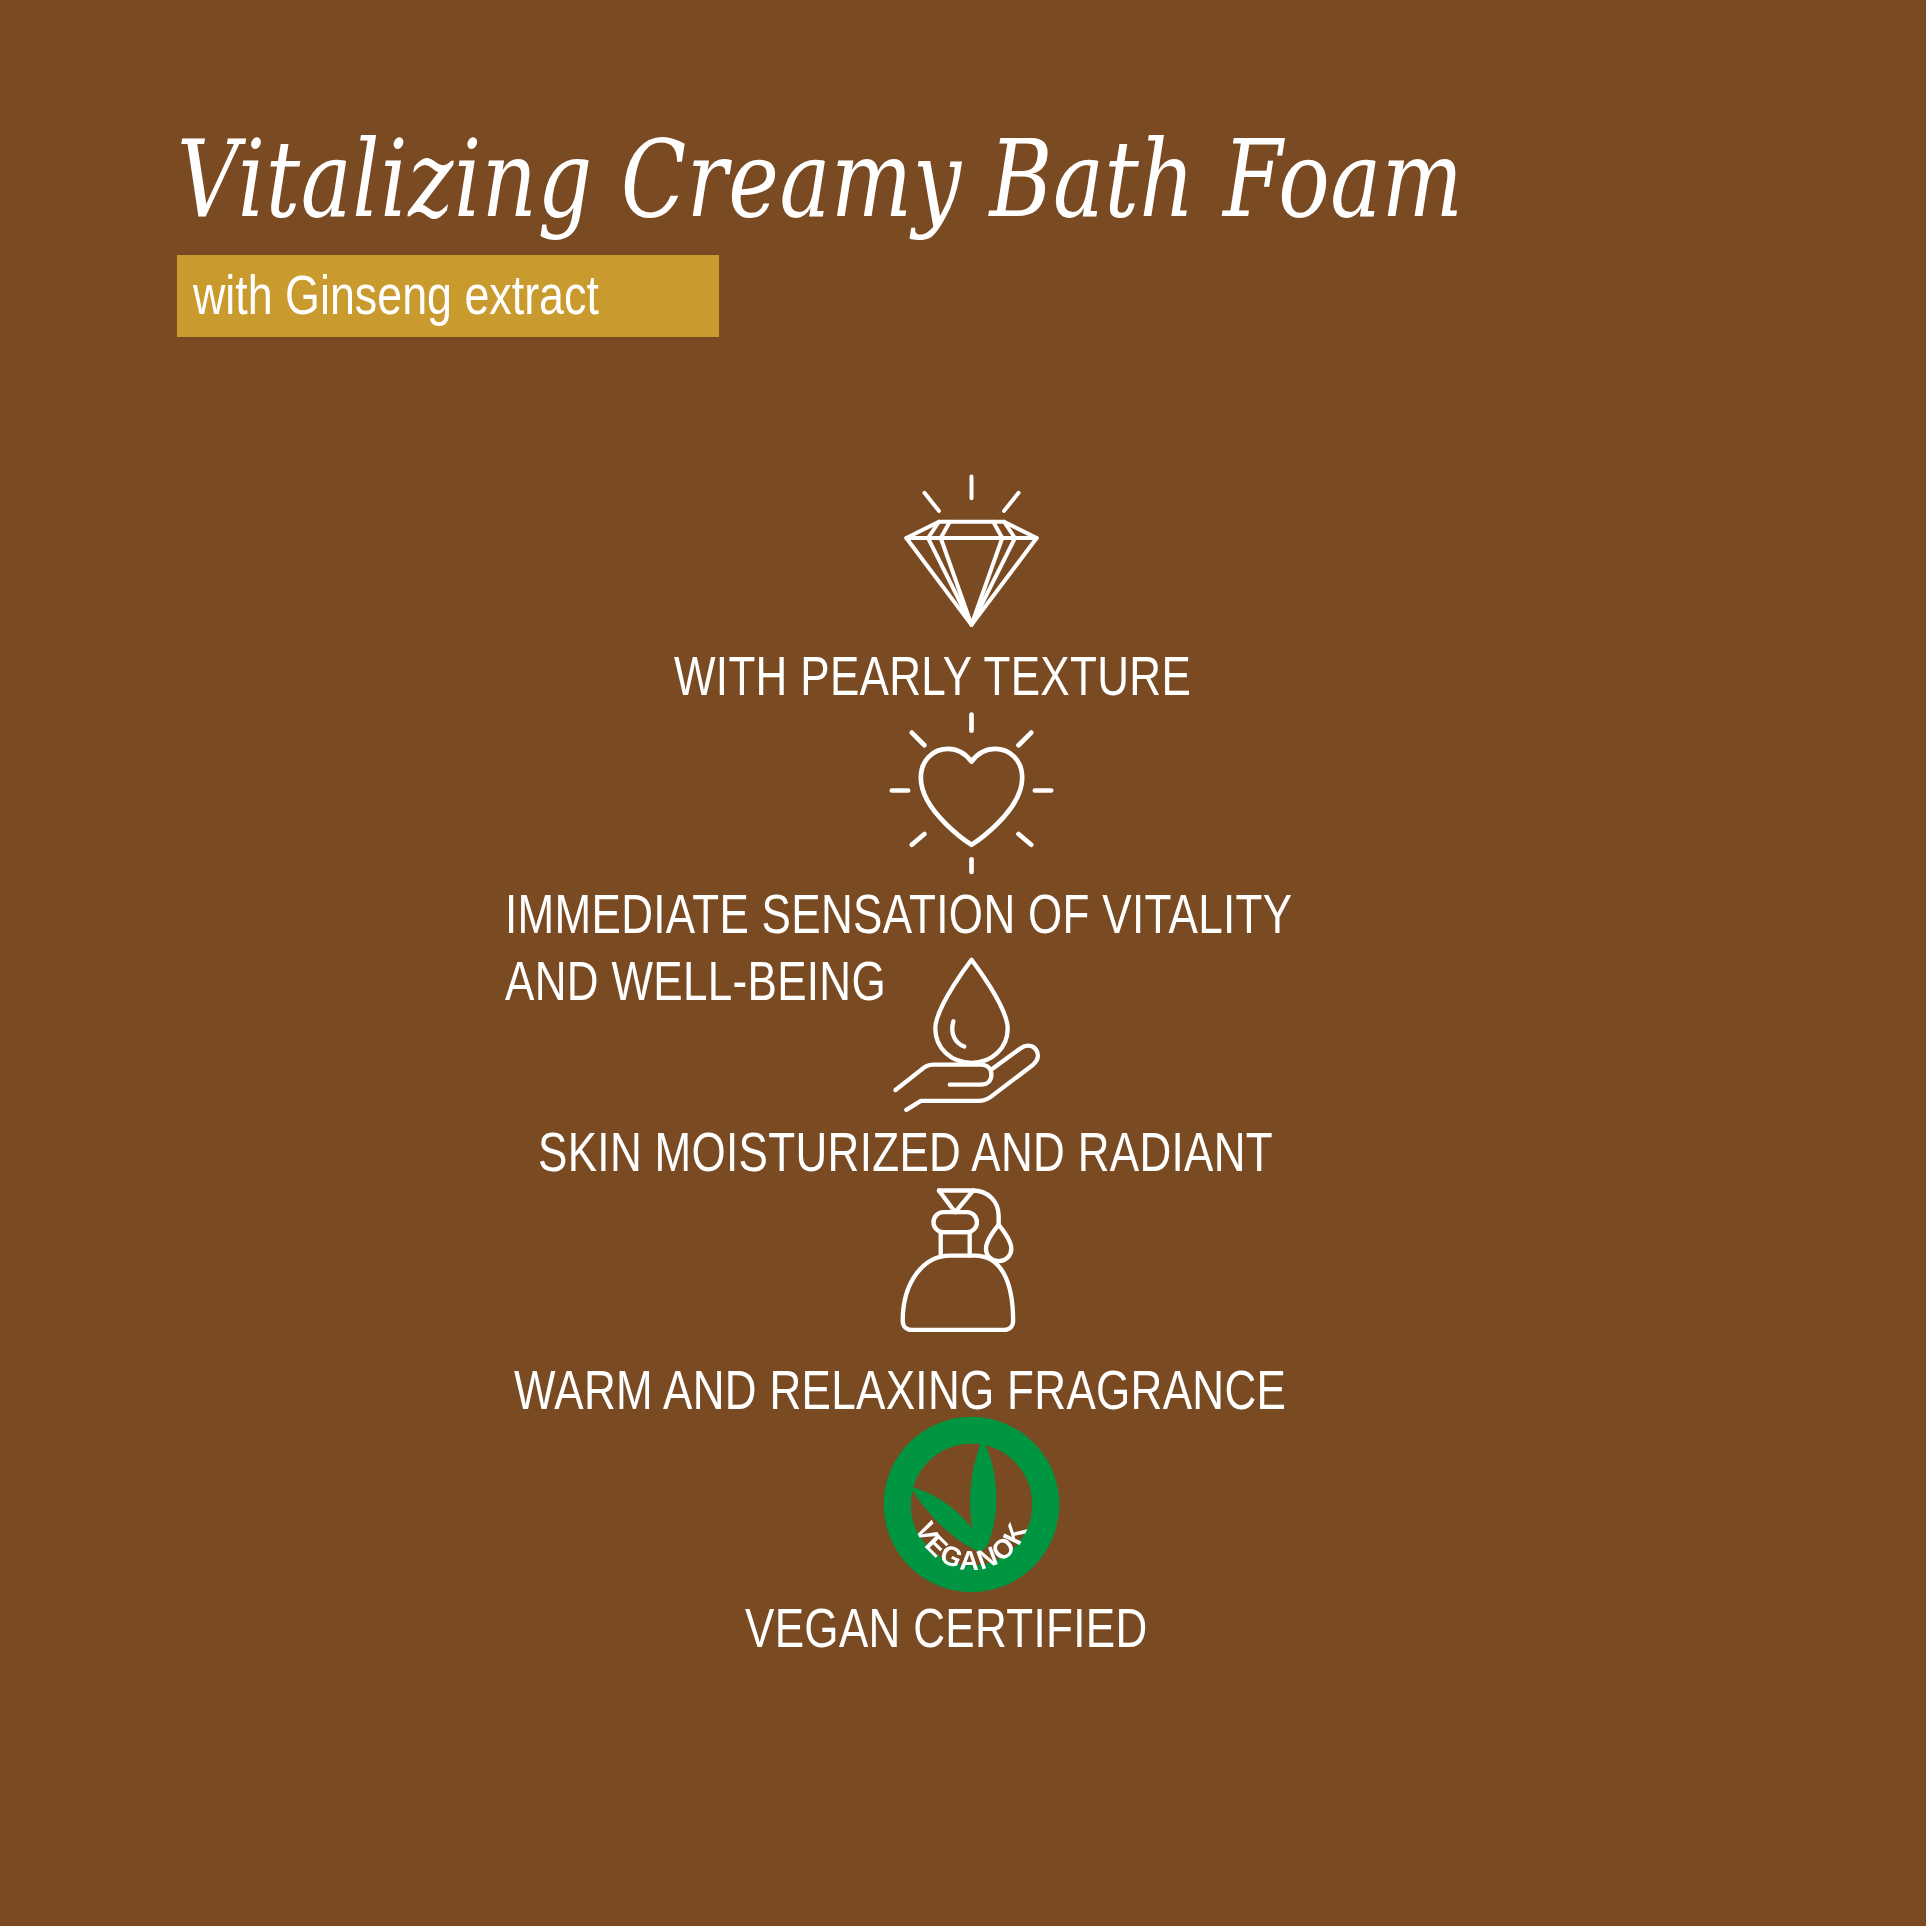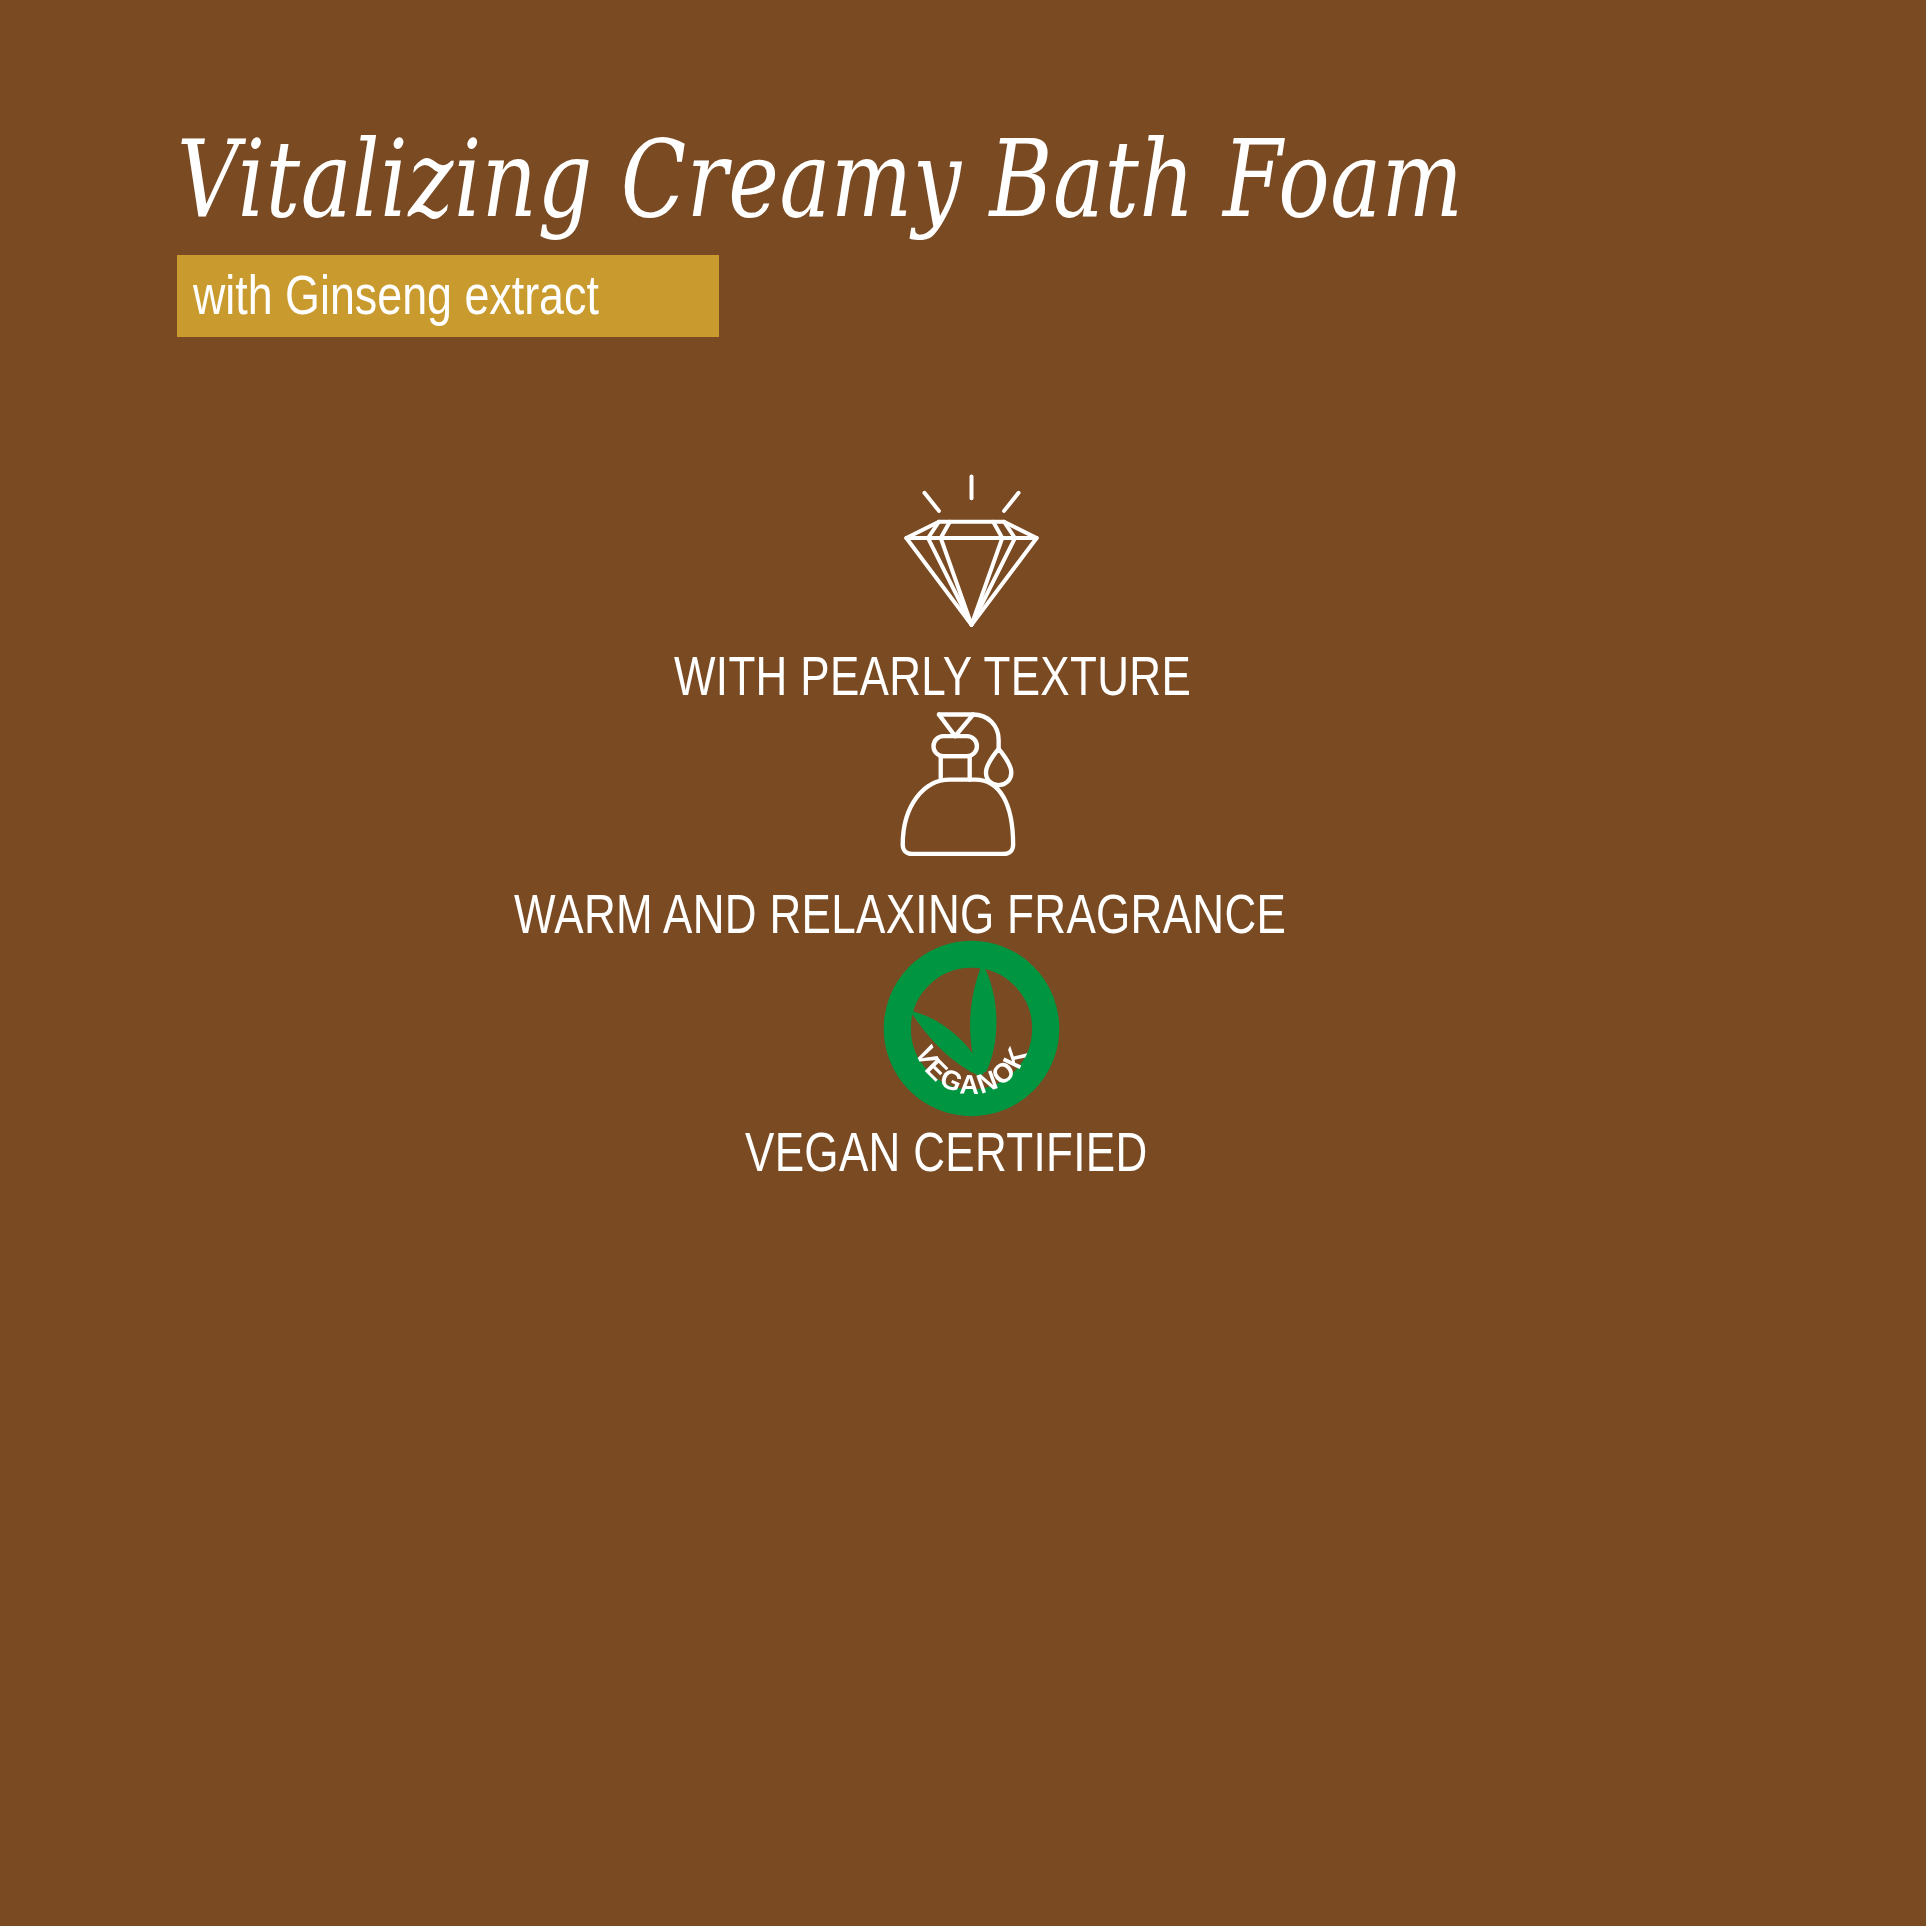--- a/index.html
+++ b/index.html
@@ -126,21 +126,66 @@
           <line x1="14" y1="42" x2="86" y2="42"></line>
           <path d="M32 33 L26 42 L50 90 L74 42 L68 33"></path>
           <path d="M38 33 L33 42"></path>
           <path d="M62 33 L67 42"></path>
           <path d="M33 42 L50 90 L67 42"></path>
         </svg>
       </div>
       <div class="feature-text">WITH PEARLY TEXTURE</div>
     </div>
 
-
+    <div class="feature-row">
+      <div class="feature-icon">
+        <svg width="181" height="181" viewBox="0 0 100 100" fill="none" stroke="#ffffff" stroke-width="2.6" stroke-linecap="round" stroke-linejoin="round">
+
+          <path d="M50 80
+                   C50 80 22 62 22 43
+                   C22 33 29 27 37 27
+                   C43 27 47 30 50 34
+                   C53 30 57 27 63 27
+                   C71 27 78 33 78 43
+                   C78 62 50 80 50 80 Z"></path>
+
+          <line x1="50" y1="8" x2="50" y2="17"></line>
+          <line x1="50" y1="88" x2="50" y2="95"></line>
+          <line x1="6" y1="50" x2="15" y2="50"></line>
+          <line x1="85" y1="50" x2="94" y2="50"></line>
+          <line x1="17" y1="18" x2="24" y2="25"></line>
+          <line x1="83" y1="18" x2="76" y2="25"></line>
+          <line x1="17" y1="80" x2="24" y2="74"></line>
+          <line x1="83" y1="80" x2="76" y2="74"></line>
+        </svg>
+      </div>
+      <div class="feature-text">IMMEDIATE SENSATION OF VITALITY
+AND WELL-BEING</div>
+    </div>
+
+    <div class="feature-row">
+      <div class="feature-icon">
+        <svg width="181" height="181" viewBox="0 0 100 100" fill="none" stroke="#ffffff" stroke-width="2.4" stroke-linecap="round" stroke-linejoin="round">
+
+          <path d="M50 12
+                   C50 12 30 38 30 50
+                   C30 61 39 69 50 69
+                   C61 69 70 61 70 50
+                   C70 38 50 12 50 12 Z"></path>
+          <path d="M40 46 C38 53 41 58 46 60"></path>
+
+          <path d="M8 84 L22 73 C24 71 26 70 29 70 L55 70
+                   C59 70 61 72.5 61 75.5 C61 78.5 59 81 55 81 L38 81"></path>
+          <path d="M14 95 L22 90 L54 90 C57 90 59 89 61 87.5
+                   L84 70 C87 67.5 87.5 64 85.5 61.5
+                   C83.5 59 80 58.8 77 61 L62 72"></path>
+        </svg>
+      </div>
+      <div class="feature-text">SKIN MOISTURIZED AND RADIANT</div>
+    </div>
 
     <div class="feature-row">
       <div class="feature-icon">
         <svg width="181" height="181" viewBox="0 0 100 100" fill="none" stroke="#ffffff" stroke-width="2.4" stroke-linecap="round" stroke-linejoin="round">
 
           <path d="M12 80
                    C12 58 24 44 38 44 L52 44
                    C66 44 73 58 73 80
                    C73 83 71 85 68 85 L17 85
                    C14 85 12 83 12 80 Z"></path>

